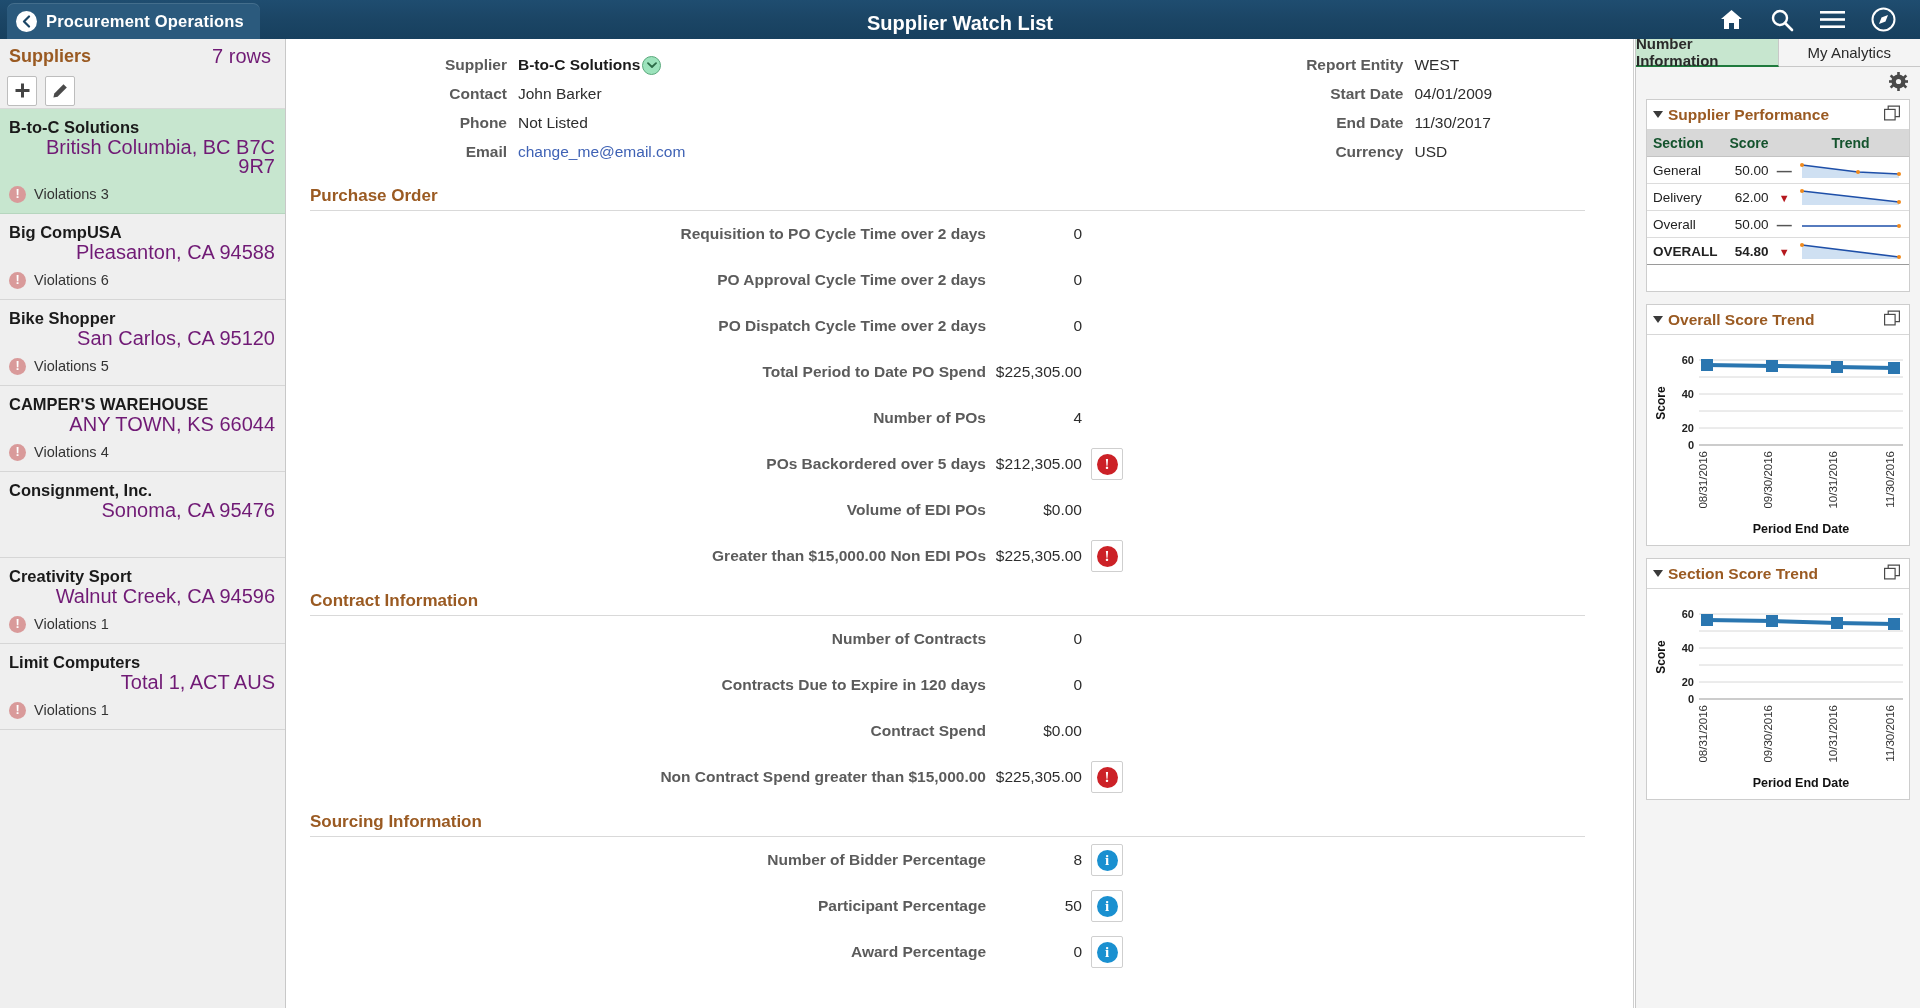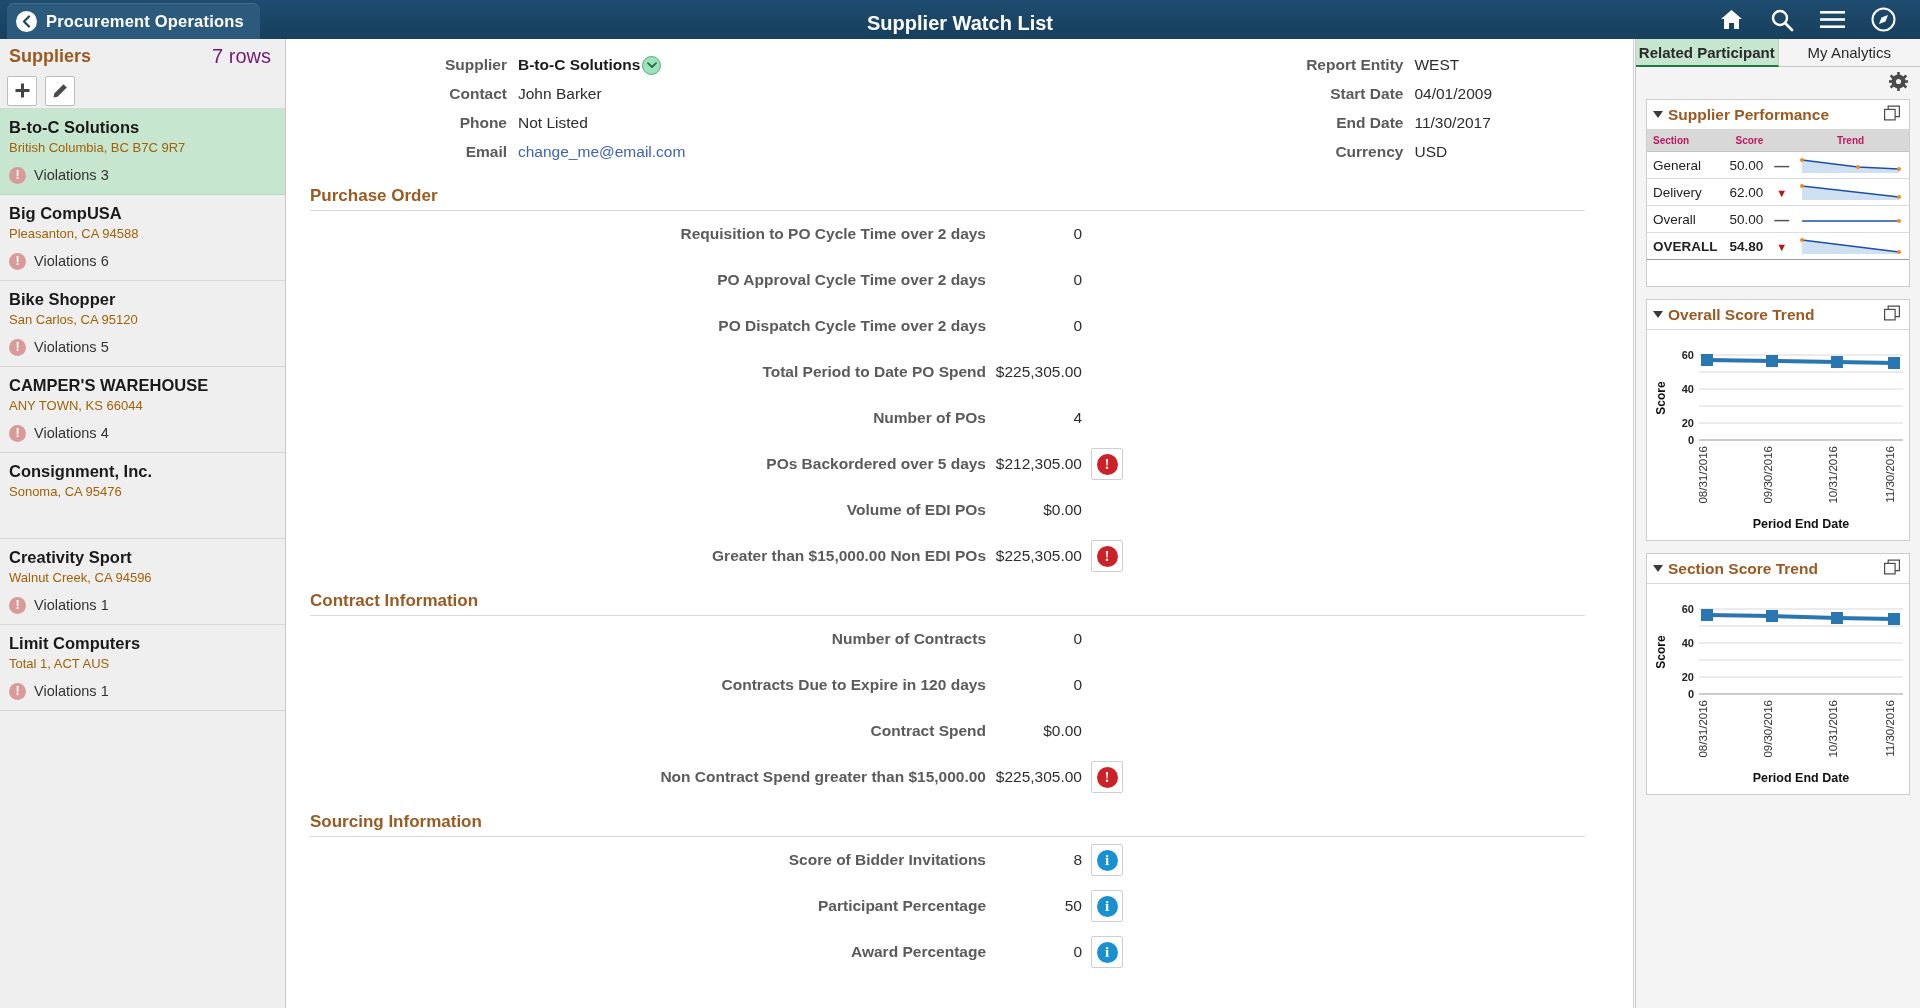--- a/index.html
+++ b/index.html
@@ -91,21 +91,21 @@
     padding: 8px 10px 9px 9px;
     border-bottom: 1px solid #d6d6d6;
     cursor: pointer;
     background: #efefef;
   }
   .supplier-item.selected { background: #c7e6cf; border-bottom-color:#b6d6be; }
   .sup-name {
     font-size: 16.5px; font-weight: bold; color: #1a1a1a;
     line-height: 20px; margin-bottom: 1px;
   }
-  .sup-addr { font-size: 13px; color: #a16207; line-height: 19px; }
+  .sup-addr { font-size: 20px; color: #701a75; line-height: 19px; text-align: right; }
   .sup-viol {
     display: flex; align-items: center; gap: 8px;
     margin-top: 8px; height: 20px;
   }
   .viol-icon {
     width: 17px; height: 17px; border-radius: 50%;
     background: #d99a9a;
     display:flex; align-items:center; justify-content:center;
     color: #fff; font-size: 12.5px; font-weight: bold; line-height: 1;
     flex: 0 0 auto;
@@ -229,22 +229,22 @@
     border-top: 7px solid #3a3a3a;
     margin-right: 5px; cursor: pointer; flex:0 0 auto;
   }
   .card-title {
     color: #9a5a22; font-size: 15.5px; font-weight: bold; flex: 1;
   }
   .expand-ico { cursor: pointer; }
 
   table.perf { width: 100%; border-collapse: collapse; }
   table.perf thead th {
-    background: #d8d8d8; color: #be185d;
-    font-size: 10px; font-weight: bold;
+    background: #d8d8d8; color: #14532d;
+    font-size: 14px; font-weight: bold;
     padding: 5px 6px; text-align: left;
     border-bottom: 1px solid #c3c3c3;
   }
   table.perf thead th.score { text-align: right; padding-right: 8px; }
   table.perf thead th.trend { text-align: center; }
   table.perf tbody td {
     font-size: 13.5px; color: #222;
     padding: 3px 6px; border-bottom: 1px solid #dcdcdc;
     white-space: nowrap;
   }
@@ -503,21 +503,21 @@
           <span class="alert-dot">!</span>
         </span>
       </span>
     </div>
   </div>
 
   <div class="section">
     <div class="section-title">Sourcing Information</div>
     <div class="section-rule"></div>
     <div class="metric-row">
-      <span class="metric-lbl">Score of Bidder Invitations</span>
+      <span class="metric-lbl">Number of Bidder Percentage</span>
       <span class="metric-val">8</span>
       <span class="metric-flag">
         <span class="flag-btn">
           <span class="info-dot">i</span>
         </span>
       </span>
     </div>
     <div class="metric-row">
       <span class="metric-lbl">Participant Percentage</span>
       <span class="metric-val">50</span>
@@ -535,21 +535,21 @@
           <span class="info-dot">i</span>
         </span>
       </span>
     </div>
   </div>
 
 </div>
 
 <div class="rightpanel">
   <div class="rp-tabs">
-    <div class="rp-tab active">Related Participant</div>
+    <div class="rp-tab active">Number Information</div>
     <div class="rp-tab">My Analytics</div>
   </div>
   <div class="rp-gearrow">
     <span>
       <svg width="19" height="19" viewBox="0 0 19 19">
         <g fill="#4a4a4a">
           <circle cx="9.5" cy="9.5" r="7"></circle>
         </g>
         <g fill="#4a4a4a">
           <rect x="8.2" y="0" width="2.6" height="4"></rect>

